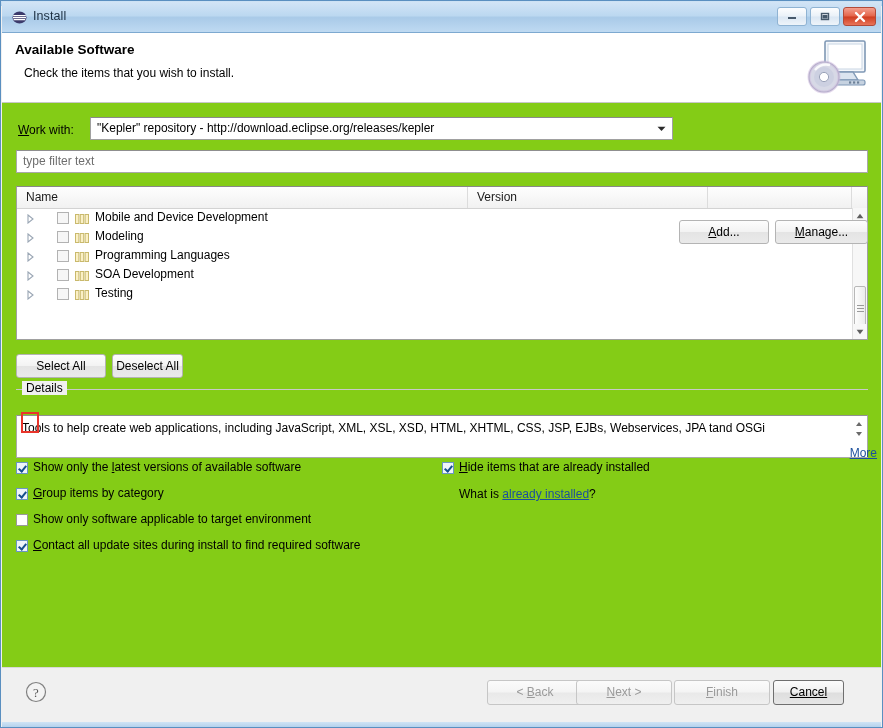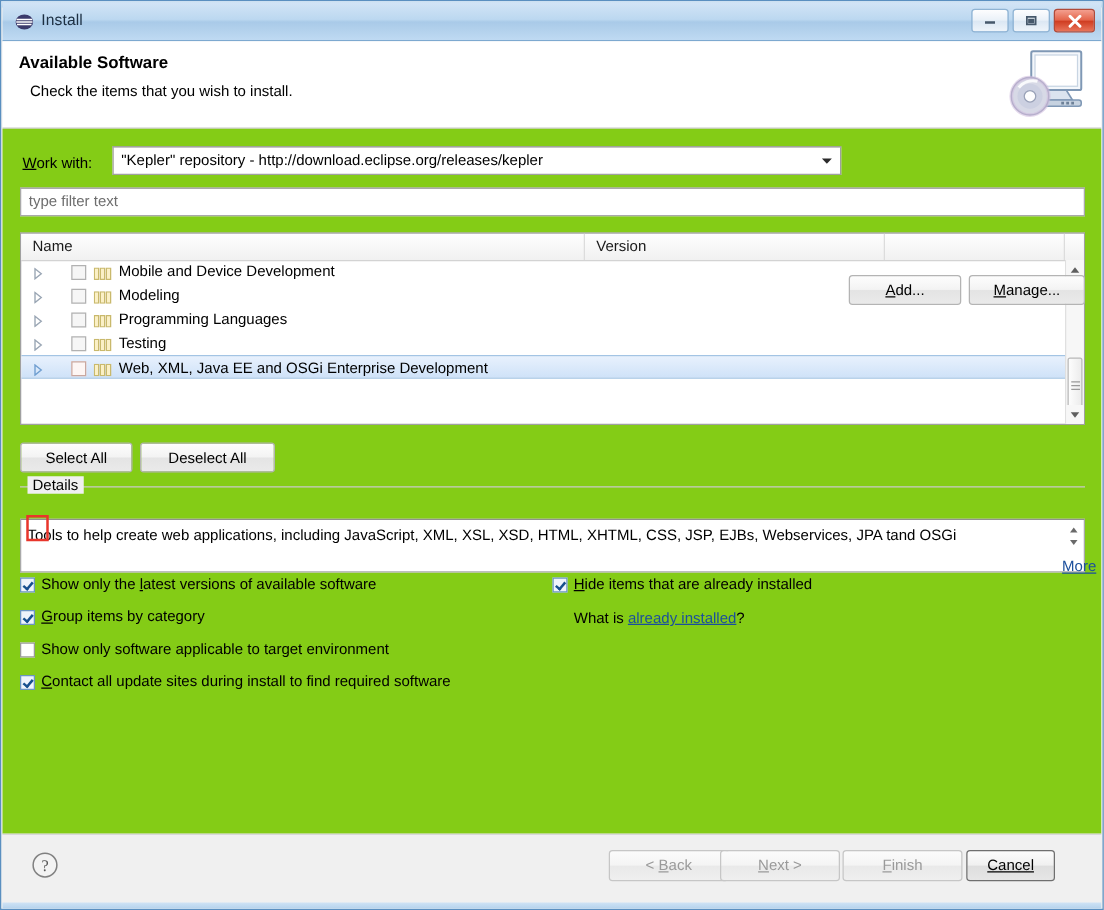--- a/index.html
+++ b/index.html
@@ -258,21 +258,21 @@
   }
   #tree-sb-thumb .grip {
     position: absolute; left: 2px; top: 18px;
     width: 7px; height: 1px;
     background: #9a9a9a;
     box-shadow: 0 3px 0 #9a9a9a, 0 6px 0 #9a9a9a;
   }
 
   
   #btn-select-all { left: 14px; top: 251px; width: 90px; height: 24px; }
-  #btn-deselect-all { left: 110px; top: 251px; width: 108px; height: 24px; }
+  #btn-deselect-all { left: 110px; top: 251px; width: 71px; height: 24px; }
 
   
   #details-group {
     position: absolute; left: 14px; top: 286px;
     width: 852px; height: 60px;
   }
   #details-sep {
     position: absolute; left: 0; top: 0;
     width: 852px; height: 1px;
     background: #c9c9c9;
@@ -522,54 +522,54 @@
           <span class="cat-icon">
             <svg width="15" height="10" viewBox="0 0 15 10">
               <rect x="0.5" y="0.5" width="3.4" height="9" fill="#fbf0c6" stroke="#c9b96c" stroke-width="1"></rect>
               <rect x="5.3" y="0.5" width="3.4" height="9" fill="#fbf0c6" stroke="#c9b96c" stroke-width="1"></rect>
               <rect x="10.1" y="0.5" width="3.4" height="9" fill="#fbf0c6" stroke="#c9b96c" stroke-width="1"></rect>
             </svg>
           </span>
           <span class="row-label">Programming Languages</span>
         </div>
 
-
         <div class="tree-row">
           <span class="twisty">
             <svg width="9" height="10" viewBox="0 0 9 10">
                 <path d="M2 1 L7 5 L2 9 Z" fill="none" stroke="#9aa6b4" stroke-width="1.1"></path>
               </svg>
           </span>
           <span class="row-check"></span>
           <span class="cat-icon">
             <svg width="15" height="10" viewBox="0 0 15 10">
               <rect x="0.5" y="0.5" width="3.4" height="9" fill="#fbf0c6" stroke="#c9b96c" stroke-width="1"></rect>
               <rect x="5.3" y="0.5" width="3.4" height="9" fill="#fbf0c6" stroke="#c9b96c" stroke-width="1"></rect>
               <rect x="10.1" y="0.5" width="3.4" height="9" fill="#fbf0c6" stroke="#c9b96c" stroke-width="1"></rect>
             </svg>
           </span>
-          <span class="row-label">Testing</span>
-        </div>
-
-        <div class="tree-row selected">
+          <span class="row-label">SOA Development</span>
+        </div>
+
+        <div class="tree-row">
           <span class="twisty">
             <svg width="9" height="10" viewBox="0 0 9 10">
-                <path d="M2 1 L7 5 L2 9 Z" fill="none" stroke="#6f9ed0" stroke-width="1.1"></path>
+                <path d="M2 1 L7 5 L2 9 Z" fill="none" stroke="#9aa6b4" stroke-width="1.1"></path>
               </svg>
           </span>
           <span class="row-check"></span>
           <span class="cat-icon">
             <svg width="15" height="10" viewBox="0 0 15 10">
               <rect x="0.5" y="0.5" width="3.4" height="9" fill="#fbf0c6" stroke="#c9b96c" stroke-width="1"></rect>
               <rect x="5.3" y="0.5" width="3.4" height="9" fill="#fbf0c6" stroke="#c9b96c" stroke-width="1"></rect>
               <rect x="10.1" y="0.5" width="3.4" height="9" fill="#fbf0c6" stroke="#c9b96c" stroke-width="1"></rect>
             </svg>
           </span>
-          <span class="row-label">Web, XML, Java EE and OSGi Enterprise Development</span>
-        </div>
+          <span class="row-label">Testing</span>
+        </div>
+
 
       </div>
 
       <div id="tree-sb">
         <div class="sb-arrow" id="tree-sb-up">
           <svg width="8" height="6" viewBox="0 0 8 6">
               <path d="M4 0.8 L7.4 5.2 L0.6 5.2 Z" fill="#5f5f5f"></path>
             </svg>
         </div>
         <div id="tree-sb-thumb">

